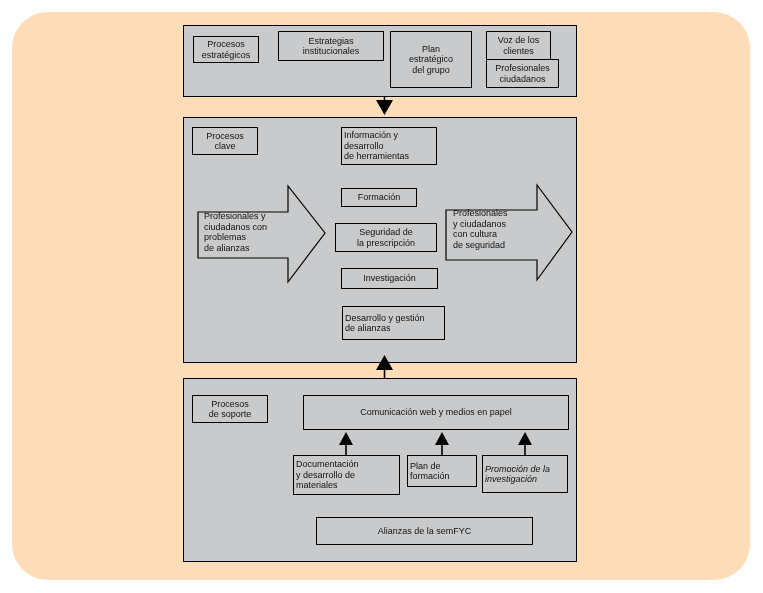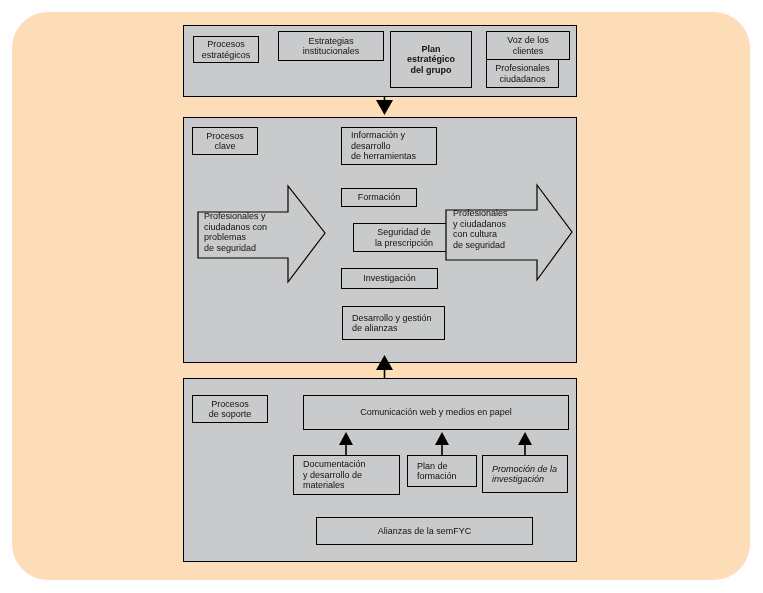--- a/index.html
+++ b/index.html
@@ -20,21 +20,21 @@
   }
   .section{
     position:absolute; background:var(--gray); border:1px solid var(--line);
   }
   .bx{
     position:absolute; background:var(--gray); border:1px solid var(--line);
     display:flex; align-items:center; justify-content:center;
     text-align:center; font-size:9px; line-height:10.5px;
     white-space:pre-line; padding:1px 3px; color:#111;
   }
-  .bx.left{ justify-content:flex-start; text-align:left; padding-left:9px; }
+  .bx.left{ justify-content:flex-start; text-align:left; padding-left:2px; }
   .bx.bold{ font-weight:normal; }
   .arrow-text{
     position:absolute; font-size:9px; line-height:10.5px;
     white-space:pre-line; text-align:left; color:#111;
   }
   svg.conn{ position:absolute; overflow:visible; }
   .blockarrow{ position:absolute; }
 </style>
 </head>
 <body>
@@ -42,25 +42,25 @@
 <div id="canvas"></div>
 
 <div class="section" style="left:183px; top:25px; width:394px; height:72px;"></div>
 
 <div class="bx bold" style="left:193px; top:36px; width:66px; height:27px;">Procesos
 estratégicos</div>
 
 <div class="bx" style="left:278px; top:31px; width:106px; height:30px;">Estrategias
 institucionales</div>
 
-<div class="bx" style="left:390px; top:31px; width:82px; height:57px;font-weight:bold;">Plan
+<div class="bx" style="left:390px; top:31px; width:82px; height:57px;">Plan
 estratégico
 del grupo</div>
 
-<div class="bx" style="left:486px; top:31px; width:84px; height:29px;">Voz de los
+<div class="bx" style="left:486px; top:31px; width:65px; height:29px;">Voz de los
 clientes</div>
 
 <div class="bx" style="left:486px; top:59px; width:73px; height:29px;">Profesionales
 ciudadanos</div>
 
 <svg class="conn" style="left:372px; top:96px;" width="25" height="21" viewBox="0 0 25 21">
   <line x1="12.5" y1="0" x2="12.5" y2="7" stroke="#000" stroke-width="1.6"></line>
   <polygon points="4,4 21,4 12.5,19" fill="#000"></polygon>
 </svg>
 
@@ -68,35 +68,35 @@
 
 <div class="bx bold" style="left:192px; top:127px; width:66px; height:28px;">Procesos
 clave</div>
 
 <div class="bx left" style="left:341px; top:127px; width:96px; height:38px;">Información y
 desarrollo
 de herramientas</div>
 
 <div class="bx" style="left:341px; top:188px; width:76px; height:19px;">Formación</div>
 
-<div class="bx" style="left:353px; top:223px; width:102px; height:29px;">Seguridad de
+<div class="bx" style="left:335px; top:223px; width:102px; height:29px;">Seguridad de
 la prescripción</div>
 
 <div class="bx" style="left:341px; top:268px; width:97px; height:21px;">Investigación</div>
 
 <div class="bx left" style="left:342px; top:306px; width:103px; height:34px;">Desarrollo y gestión
 de alianzas</div>
 
 <svg class="blockarrow" style="left:193px; top:179px;" width="135" height="105" viewBox="0 0 135 105">
   <polygon points="5,33 95,33 95,7 132,54 95,103 95,79 5,79" fill="#C9CACB" stroke="#000" stroke-width="1.2"></polygon>
 </svg>
 <div class="arrow-text" style="left:204px; top:211px; width:86px;">Profesionales y
 ciudadanos con
 problemas
-de seguridad</div>
+de alianzas</div>
 
 <svg class="blockarrow" style="left:441px; top:179px;" width="135" height="105" viewBox="0 0 135 105">
   <polygon points="5,31 96,31 96,6 131,53 96,101 96,81 5,81" fill="#C9CACB" stroke="#000" stroke-width="1.2"></polygon>
 </svg>
 <div class="arrow-text" style="left:453px; top:208px; width:80px;">Profesionales
 y ciudadanos
 con cultura
 de seguridad</div>
 
 <svg class="conn" style="left:372px; top:354px;" width="25" height="24" viewBox="0 0 25 24">

